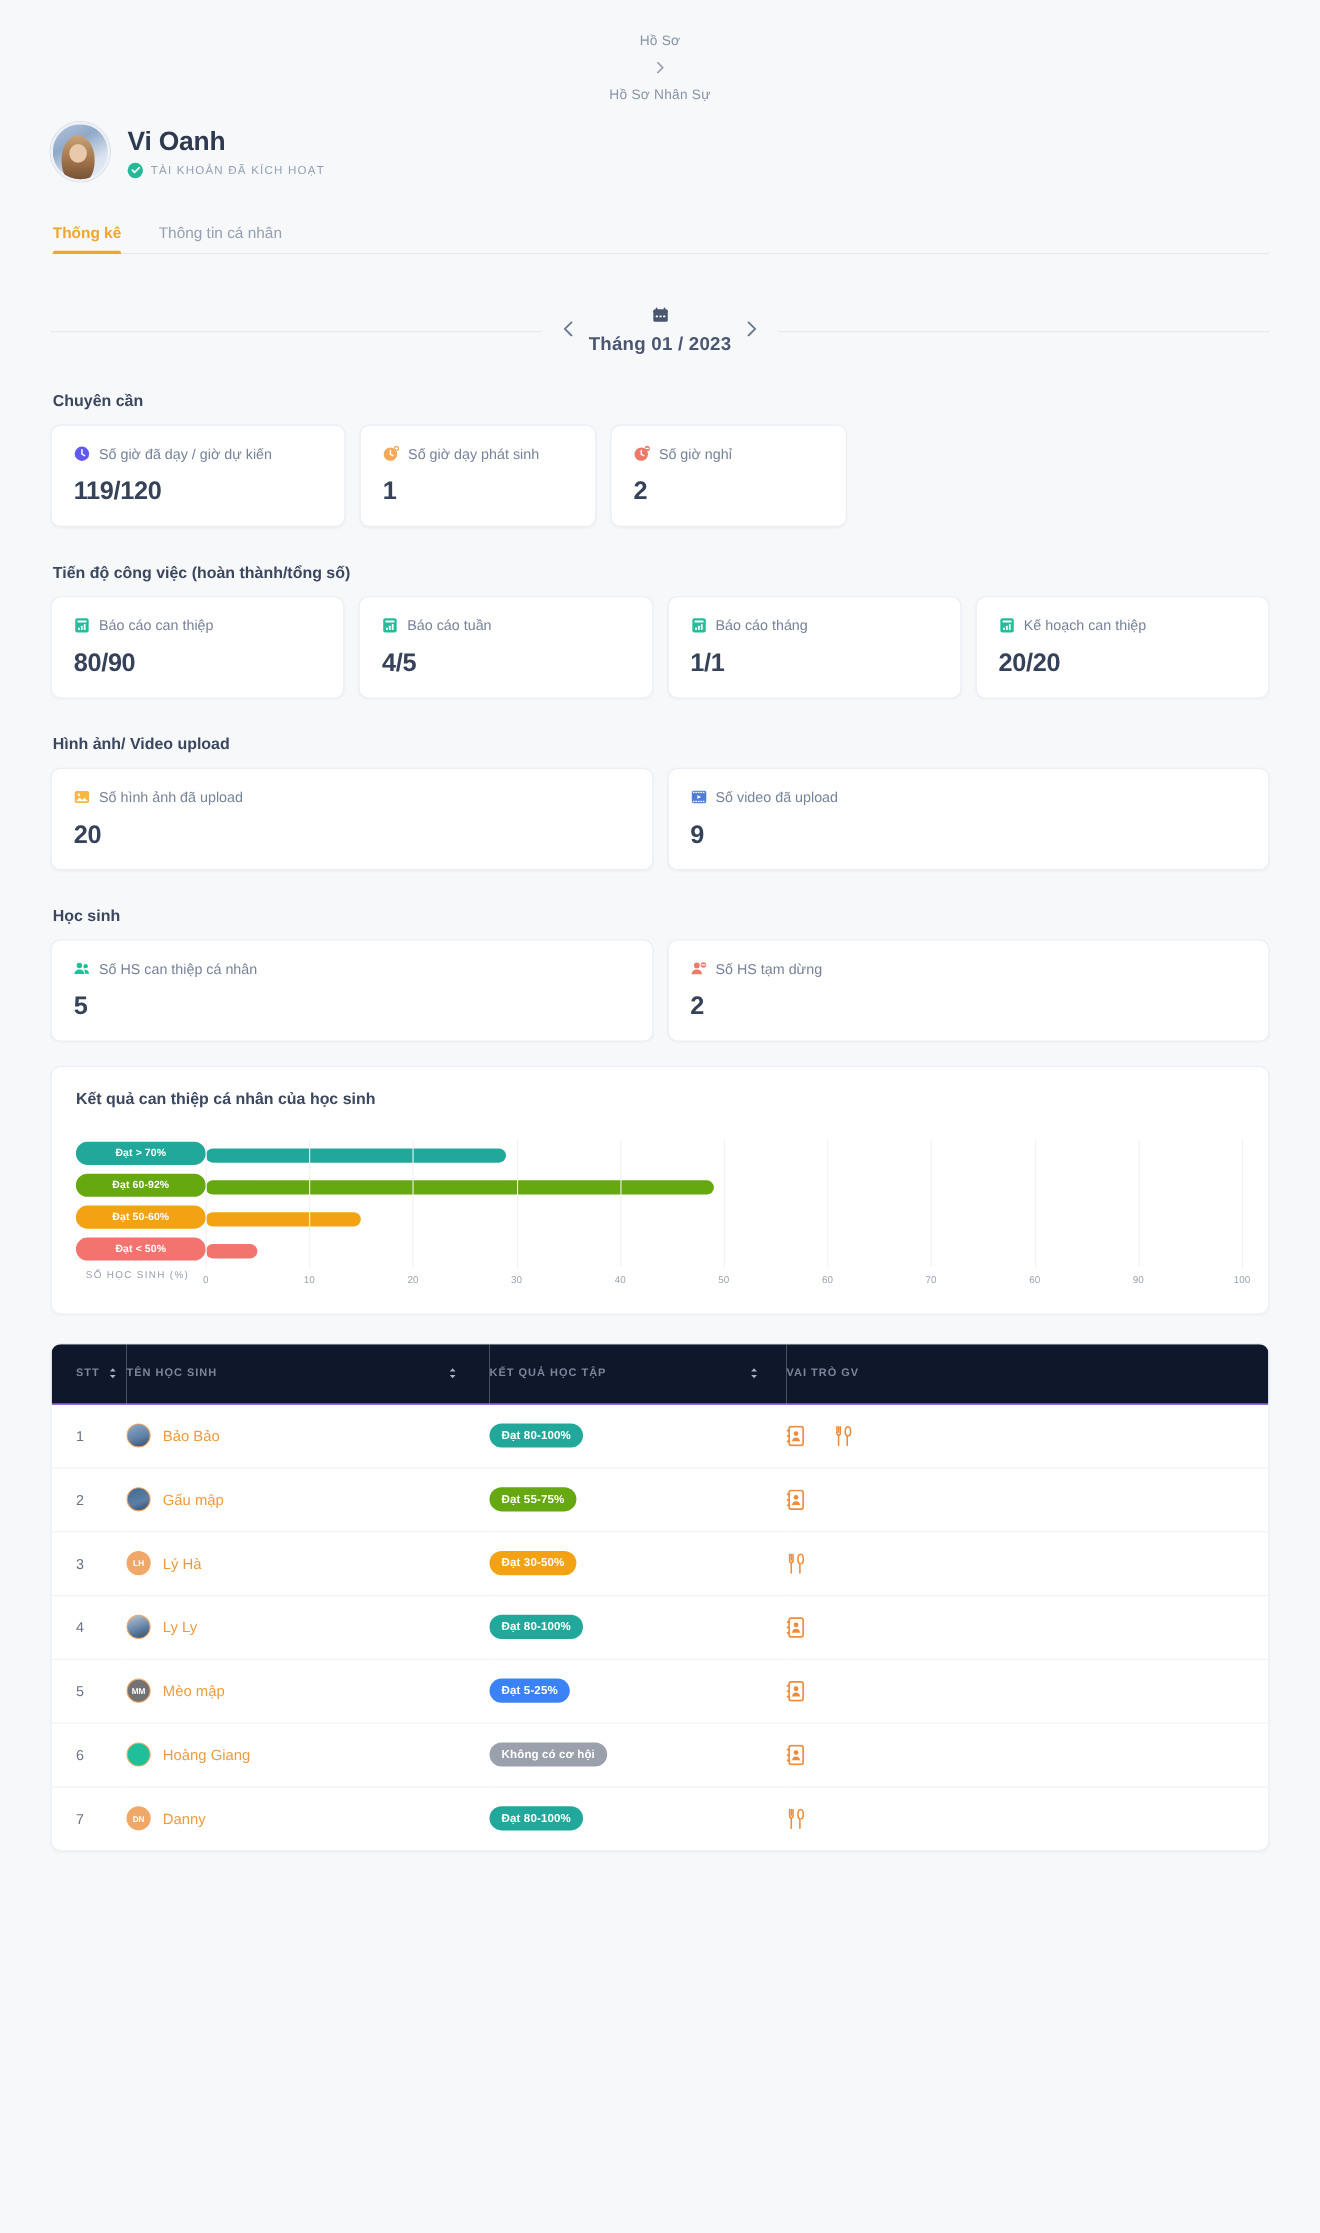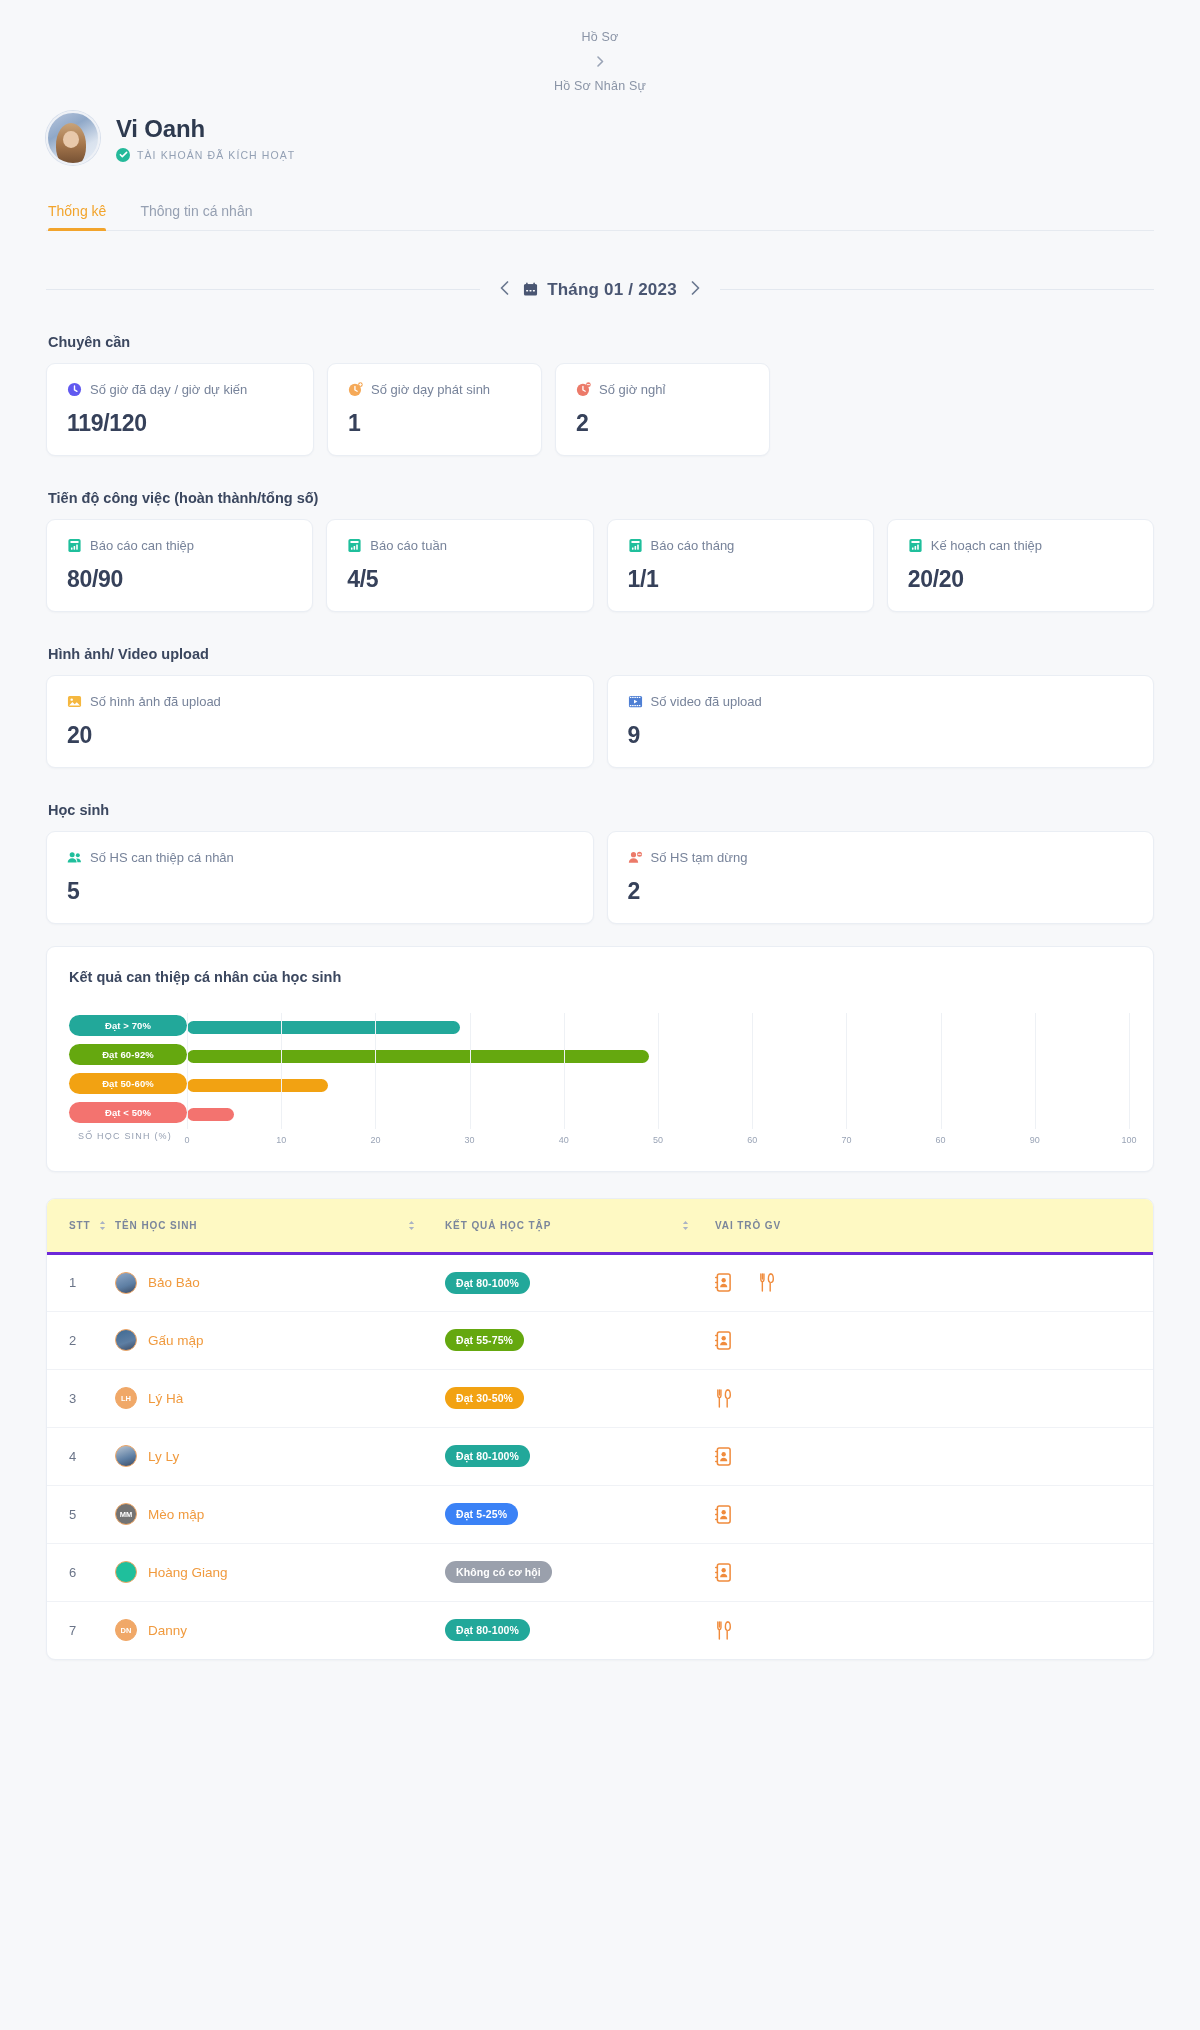--- a/index.html
+++ b/index.html
@@ -38,29 +38,29 @@
   .check-badge {
     width: 14px; height: 14px; border-radius: 50%; background: #25b99a; display: inline-flex;
     align-items: center; justify-content: center; flex: none;
   }
   .check-badge svg { display: block; }
   .status-text { font-size: 10.5px; color: #93a0b4; letter-spacing: 1.1px; text-transform: uppercase; }
 
   
   .tabs { display: flex; gap: 34px; margin-top: 38px; border-bottom: 1px solid #e6eaf0; padding-left: 2px; }
   .tab { font-size: 14px; color: #96a0b2; padding-bottom: 11px; cursor: pointer; position: relative; }
-  .tab.active { color: #f2a42c; font-weight: 400; }
+  .tab.active { color: #f2a42c; font-weight: 700; }
   .tab.active::after { content: ""; position: absolute; left: 0; right: 0; bottom: -1px; height: 3px; background: #f2a42c; border-radius: 2px 2px 0 0; }
 
   
   .month-nav { display: flex; align-items: center; gap: 0; margin-top: 48px; }
   .month-nav .rule { flex: 1; height: 1px; background: #e3e8ef; }
   .month-ctl { display: flex; align-items: center; gap: 12px; padding: 0 18px; }
   .arrow-btn { color: #6b7890; font-size: 16px; cursor: pointer; line-height: 1; user-select: none; padding: 2px 2px; }
-  .month-label { display: flex; align-items: center; gap: 9px; font-size: 17px; font-weight: 700; color: #4a5672; letter-spacing: .2px; }
+  .month-label { display: flex; align-items: center; gap: 9px; font-size: 17px; font-weight: 700; color: #4a5672; letter-spacing: .2px; flex-direction: column; }
   .cal-ico { width: 15px; height: 15px; display: inline-block; position: relative; flex: none; }
 
   
   .section-title { font-size: 14.5px; font-weight: 700; color: #3b475f; margin: 34px 0 13px 2px; }
   .cards { display: flex; gap: 13px; }
   .card {
     background: #fff; border: 1px solid #eaeef4; border-radius: 9px; padding: 18px 20px 18px 20px;
     box-shadow: 0 1px 2px rgba(55,70,95,.04); flex: 1 1 0; min-height: 84px;
   }
   .card-head { display: flex; align-items: center; gap: 8px; }
@@ -91,22 +91,22 @@
   .xaxis { position: relative; height: 18px; margin-top: 6px; }
   .xtick { position: absolute; top: 0; font-size: 9px; color: #9aa4b6; transform: translateX(-50%); }
 
   
   .table-card {
     background: #fff; border: 1px solid #eaeef4; border-radius: 9px; margin-top: 26px;
     box-shadow: 0 1px 2px rgba(55,70,95,.04); overflow: hidden;
   }
   table { width: 100%; border-collapse: collapse; }
   thead th {
-    background: #fef9c3; font-size: 10px; color: #7b869b; letter-spacing: .9px; text-transform: uppercase;
-    text-align: center; font-weight: 700; padding: 17px 0; height: 54px; border-bottom: 3px solid #6d28d9;
+    background: #0f172a; font-size: 10px; color: #7b869b; letter-spacing: .9px; text-transform: uppercase;
+    text-align: center; font-weight: 700; padding: 17px 0; height: 54px; border-bottom: 1px solid #6d28d9;
   }
   .th-inner { display: flex; align-items: center; gap: 8px; }
   .sort-ico { display: inline-flex; flex-direction: column; gap: 2px; color: #aab3c4; }
   .col-stt { width: 68px; padding-left: 22px !important; }
   .col-name { width: 330px; }
   .col-result { width: 270px; }
   .col-role { width: auto; }
   tbody td { padding: 0; height: 58px; border-bottom: 1px solid #f0f2f6; font-size: 13px; color: #5a6478; vertical-align: middle; }
   tbody tr:last-child td { border-bottom: none; }
   .cell-stt { padding-left: 22px; color: #6a7488; }

